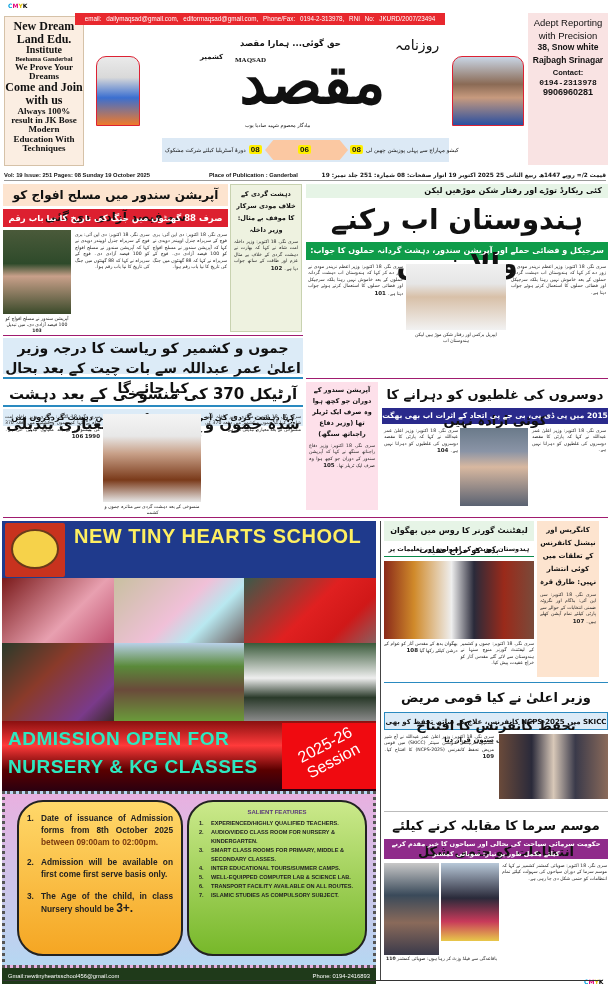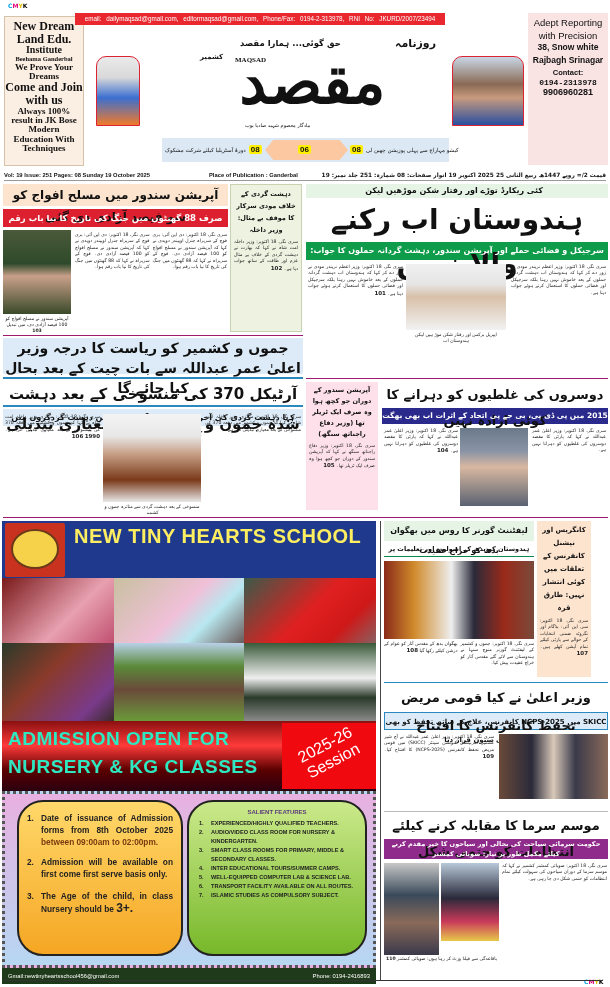--- a/index.html
+++ b/index.html
@@ -18,21 +18,21 @@
 .ad-right .t1{font-size:9.5px;margin-top:4px}.ad-right .t2{font-size:9.5px;margin-top:2px}
 .ad-right .t3{font-size:8.5px;font-weight:bold;margin-top:1px}
 .ad-right .t4{font-size:8.5px;font-weight:bold;margin-top:3px}
 .ad-right .t5{font-size:7.5px;font-weight:bold;margin-top:3px}
 .ad-right .t6{font-size:8px;font-weight:bold;font-family:"Liberation Mono",monospace;margin-top:1px}
 .ad-right .t7{font-size:9px;font-weight:bold;margin-top:0}
 .photo{border:1px solid #d23; border-radius:10px 10px 0 0;overflow:hidden}
 .ph-left{left:96px;top:56px;width:44px;height:70px;background:linear-gradient(180deg,#eaeaea 0%,#d9d9d9 30%,#3b6fd0 60%,#f07a2a 100%)}
 .ph-right{left:452px;top:56px;width:72px;height:70px;background:linear-gradient(180deg,#c9d6e6 0%,#8a6a55 40%,#c79a7e 60%,#2a4fa0 100%)}
 .logo{left:185px;top:52px;width:255px;font-size:60px;font-weight:bold;line-height:60px;text-align:center;direction:rtl;color:#111;font-family:"DejaVu Serif",serif}
-.roznama{left:395px;top:37px;font-size:11px;font-weight:bold}
+.roznama{left:395px;top:37px;font-size:14px;font-weight:normal}
 .tagline{left:240px;top:38px;font-size:8.5px;font-weight:bold}
 .kashmir{left:200px;top:53px;font-size:7px;font-weight:bold}
 .maqsad-en{left:235px;top:56px;font-size:7px;font-weight:bold;font-family:"Liberation Serif",serif}
 .yadgar{left:245px;top:122px;font-size:5px}
 .teaser-strip{left:162px;top:138px;width:287px;height:24px;background:#dce9f5}
 .teaser-hex{left:265px;top:140px;width:83px;height:20px;background:#fbc8a2;clip-path:polygon(10% 0,90% 0,100% 50%,90% 100%,10% 100%,0 50%)}
 .pg{background:#ffef00;font-weight:bold;font-size:8px;padding:0 2px;font-family:"Liberation Sans",sans-serif;border-radius:2px}
 .infobar{left:4px;top:170px;width:602px;height:11px;font-size:5.8px;font-family:"Liberation Sans",sans-serif;font-weight:bold;line-height:11px;border-bottom:1px solid #999;white-space:nowrap}
 .hline{height:1px;background:#a01b6f}
 .blk{position:absolute;overflow:hidden}
@@ -148,21 +148,21 @@
     <div class="col">سری نگر، 18 اکتوبر: دی این آئی: بری فوج کے سربراہ جنرل اوپیندر دویدی نے کہا کہ آپریشن سندور نے مسلح افواج کو 100 فیصد آزادی دی۔ فوج کے سربراہ نے کہا کہ 88 گھنٹوں میں جنگ کی تاریخ کا نیا باب رقم ہوا۔</div>
   </div>
 </div>
 
 <div class="blk side-box" style="left:230px;top:184px;width:72px;height:148px">
   <div class="urdu" style="font-size:6.5px;text-align:center;line-height:12px;padding:3px 2px;font-weight:bold">دہشت گردی کے خلاف مودی سرکار کا موقف بے مثال: وزیر داخلہ</div>
   <div class="col" style="padding:0 3px"><span>سری نگر، 18 اکتوبر: وزیر داخلہ امت شاہ نے کہا کہ بھارت نے دہشت گردی کے خلاف بے مثال عزم اور طاقت کے ساتھ جواب دیا ہے۔</span> <b class="num">102</b></div>
 </div>
 
 <div class="blk" style="left:306px;top:184px;width:302px;height:190px">
-  <div class="hd-lgreen urdu" style="height:14px;font-size:8px;line-height:14px;text-align:center;padding-right:6px">کئی ریکارڈ توڑے اور رفتار شکن موڑھیں لیکن</div>
+  <div class="hd-lgreen urdu" style="height:14px;font-size:8px;line-height:14px;text-align:right;padding-right:6px">کئی ریکارڈ توڑے اور رفتار شکن موڑھیں لیکن</div>
   <div class="urdu" style="height:44px;font-size:28px;line-height:44px;text-align:center;font-weight:bold">ہندوستان اب رکنے والا نہیں</div>
   <div class="hd-green urdu" style="height:18px;font-size:8px;line-height:18px">سرجیکل و فضائی حملے اور آپریشن سندور، دہشت گردانہ حملوں کا جواب: وزیر اعظم نریندر مودی</div>
   <div class="abs img" style="left:100px;top:80px;width:100px;height:66px;background:linear-gradient(180deg,#f0f0f0 0%,#e6e6e6 30%,#d8c0a8 50%,#f2f2f2 100%)"></div>
   <div class="abs caption" style="left:100px;top:148px;width:100px">ایپریل برکس اور رفتار شکن موڑ ہیں لیکن ہندوستان اب</div>
   <div class="abs col" style="left:205px;top:80px;width:95px;height:80px">سری نگر، 18 اکتوبر: وزیر اعظم نریندر مودی نے زور دے کر کہا کہ ہندوستان اب دہشت گردانہ حملوں کے بعد خاموش نہیں رہتا بلکہ سرجیکل اور فضائی حملوں کا استعمال کرتے ہوئے جواب دیتا ہے۔</div>
   <div class="abs col" style="left:2px;top:80px;width:95px;height:80px"><span>سری نگر، 18 اکتوبر: وزیر اعظم نریندر مودی نے زور دے کر کہا کہ ہندوستان اب دہشت گردانہ حملوں کے بعد خاموش نہیں رہتا بلکہ سرجیکل اور فضائی حملوں کا استعمال کرتے ہوئے جواب دیتا ہے۔</span> <b class="num">101</b></div>
 </div>
 
 <div class="abs hline" style="left:3px;top:335px;width:300px"></div>
 <div class="abs hline" style="left:306px;top:378px;width:302px"></div>
@@ -274,21 +274,21 @@
 <div class="blk" style="left:384px;top:521px;width:150px;height:160px">
   <div class="hd-lgreen urdu" style="height:20px;font-size:8px;line-height:20px">لیفٹننٹ گورنر کا روس میں بھگوان بدھ کو خراج عقیدت</div>
   <div class="urdu" style="height:16px;font-size:6.5px;line-height:16px;text-align:center;font-weight:bold;border-bottom:1px solid #0a8a4a">ہندوستان کو بدھ کے اصولوں اور تعلیمات پر فخر: منوج سنہا</div>
   <div class="abs img" style="left:0;top:40px;width:150px;height:78px;background:linear-gradient(90deg,#8a2a1a 0%,#d08a2a 20%,#eeeeee 45%,#2a2a3a 60%,#9a2a1a 80%,#7a4a3a 100%)"></div>
   <div class="abs cols" style="left:0;top:120px;width:150px;height:40px">
     <div class="col">سری نگر، 18 اکتوبر: جموں و کشمیر کے لیفٹننٹ گورنر منوج سنہا نے ہندوستان سے لائے گئے مقدس آثار کو خراج عقیدت پیش کیا۔</div>
     <div class="col"><span>بھگوان بدھ کے مقدس آثار کو عوام کے درشن کیلئے رکھا گیا</span> <b class="num">108</b></div>
   </div>
 </div>
 
-<div class="blk side-peach" style="left:537px;top:521px;width:54px;height:156px">
+<div class="blk side-peach" style="left:537px;top:521px;width:62px;height:156px">
   <div class="urdu" style="font-size:7px;text-align:center;line-height:13px;padding:3px 2px;font-weight:bold">کانگریس اور نیشنل کانفرنس کے تعلقات میں کوئی انتشار نہیں: طارق قرہ</div>
   <div class="col" style="padding:0 3px"><span>سری نگر، 18 اکتوبر: سی این آئی: بڈگام اور نگروٹہ ضمنی انتخابات کے حوالے سے پارٹی کیلئے تمام آپشن کھلے ہیں۔</span> <b class="num">107</b></div>
 </div>
 
 <div class="abs hline" style="left:384px;top:682px;width:224px;background:#2a8ac0"></div>
 
 <div class="blk" style="left:384px;top:684px;width:224px;height:125px">
   <div class="urdu" style="height:28px;font-size:13px;line-height:28px;text-align:center;font-weight:bold">وزیر اعلیٰ نے کیا قومی مریض تحفظ کانفرنس کا افتتاح</div>
   <div class="urdu" style="height:18px;font-size:7px;line-height:18px;text-align:center;font-weight:bold;background:#dcebf7;border:1px solid #2a8ac0">SKICC میں 2025-NCPS کانفرنس، علاج کے ساتھ تحفظ کو بھی صحت کا بنیادی ستون قرار دیا</div>
   <div class="abs img" style="left:115px;top:50px;width:109px;height:65px;background:linear-gradient(90deg,#6a4a3a 0%,#2a2a3a 30%,#d8c8b8 50%,#3a3a4a 70%,#8a6a5a 100%)"></div>

